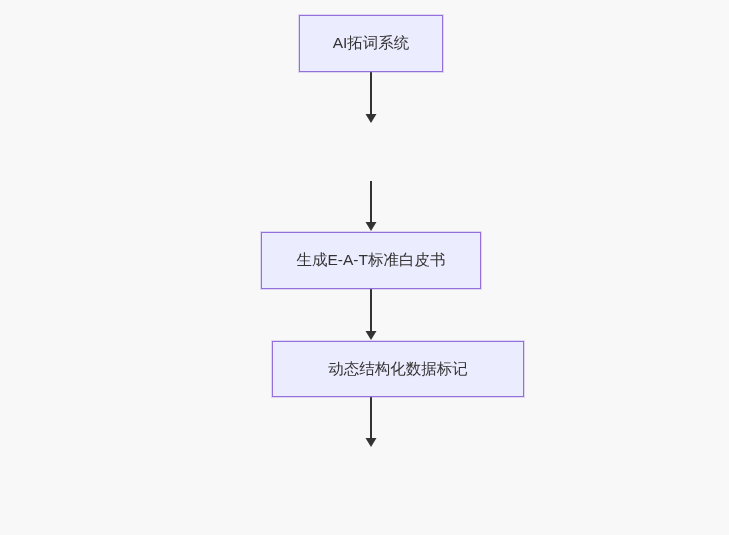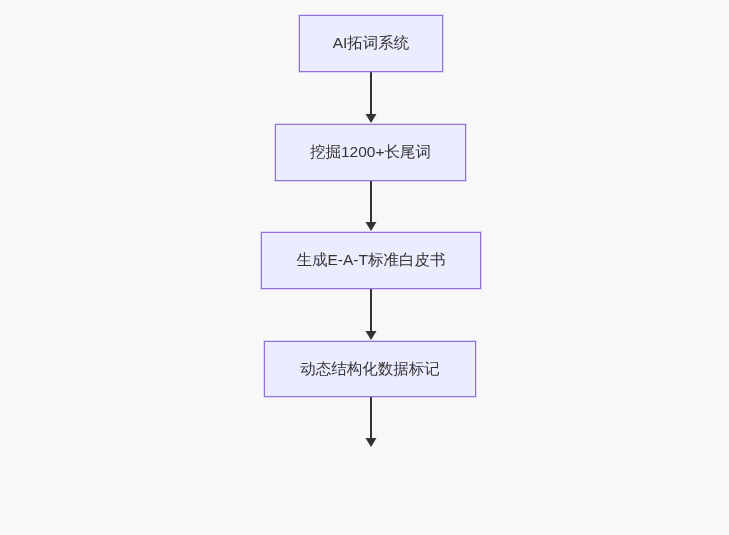--- a/index.html
+++ b/index.html
@@ -35,21 +35,21 @@
     justify-content: center;
     text-align: center;
     color: #333333;
     font-size: 15.5px;
     line-height: 1.2;
     padding: 4px 8px;
   }
   .node-1 { left: 299px; top: 15px;  width: 144px; height: 57px; }
   .node-2 { left: 275px; top: 124px; width: 191px; height: 57px; }
   .node-3 { left: 261px; top: 232px; width: 220px; height: 57px; }
-  .node-4 { left: 264px; top: 341px; width: 212px; height: 56px; }
+  .node-4 { left: 272px; top: 341px; width: 252px; height: 56px; }
   .node-5 { left: 253px; top: 448px; width: 235px; height: 57px; }
   .edge-line {
     stroke: #333333;
     stroke-width: 2;
   }
   .edge-head {
     fill: #333333;
     stroke: none;
   }
 </style>
@@ -74,23 +74,20 @@
     <g>
       <line class="edge-line" x1="371" y1="397" x2="371" y2="439"></line>
       <polygon class="edge-head" points="365.5,438 376.5,438 371,447"></polygon>
     </g>
   </svg>
 
   <div class="node node-1">
     <span>AI拓词系统</span>
   </div>
 
-  <div class="node node-2">
-    <span>挖掘1200+长尾词</span>
-  </div>
 
   <div class="node node-3">
     <span>生成E-A-T标准白皮书</span>
   </div>
 
   <div class="node node-4">
     <span>动态结构化数据标记</span>
   </div>
 
 

